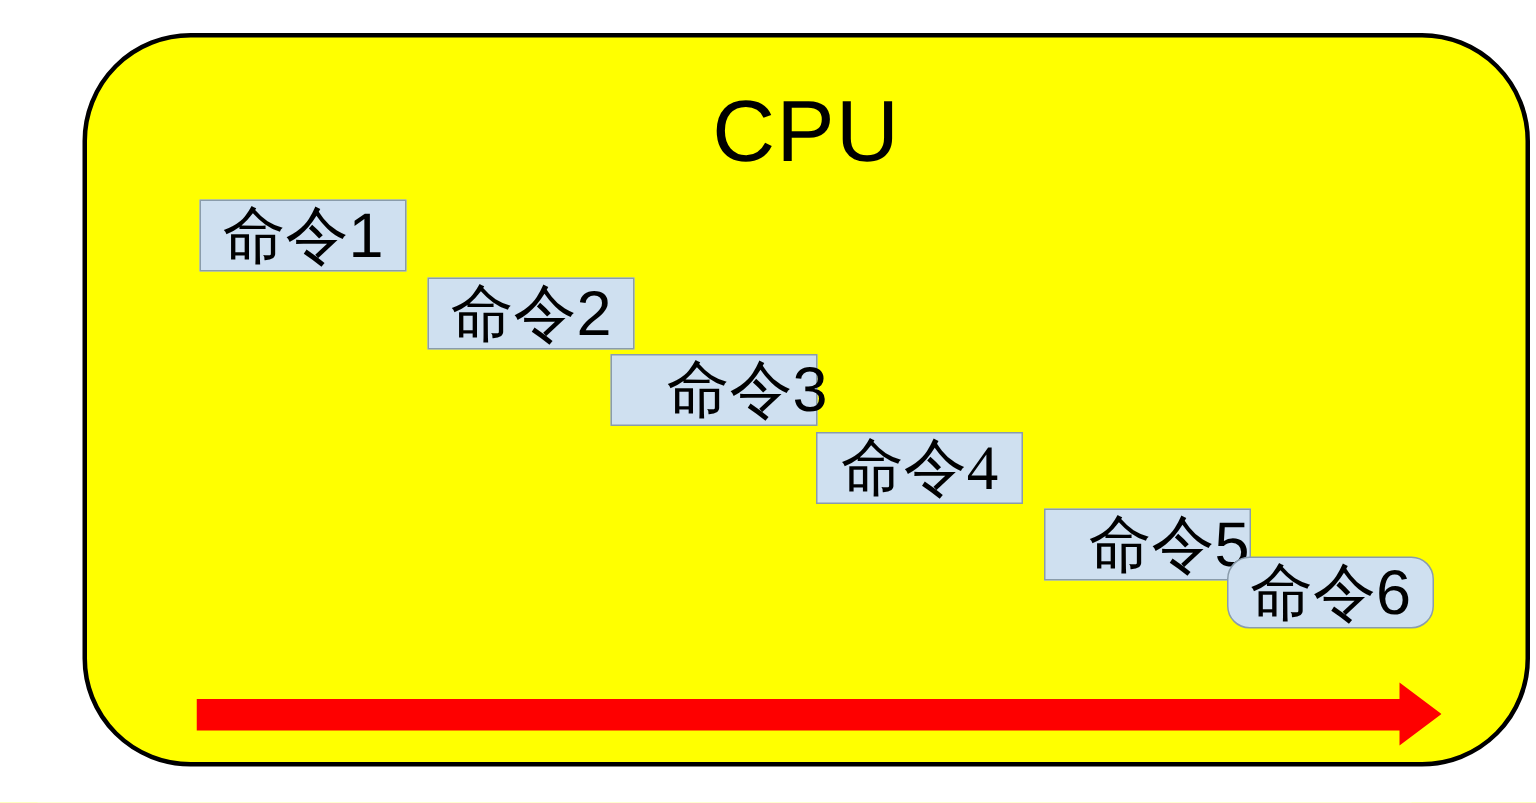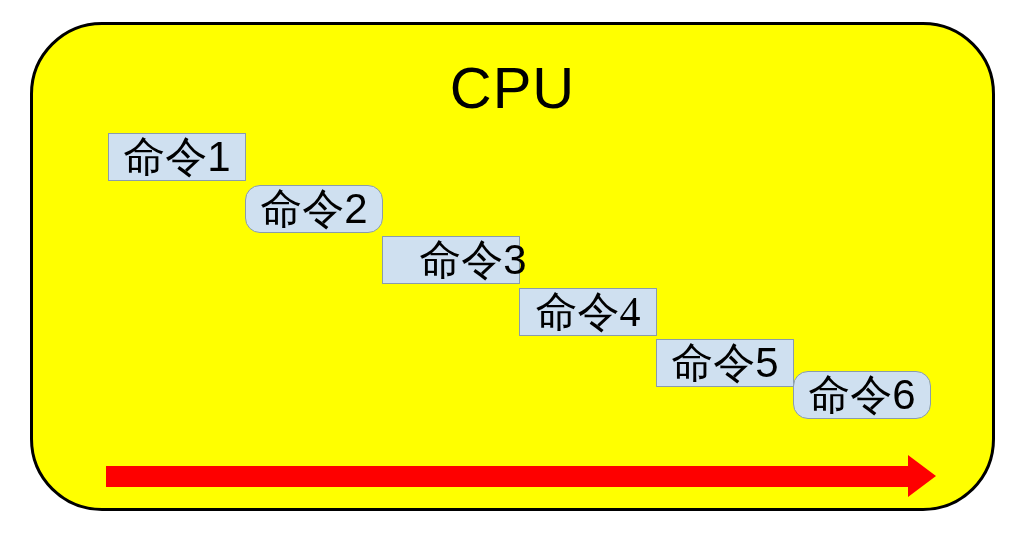--- a/index.html
+++ b/index.html
@@ -15,20 +15,21 @@
   html, body {
     width: 1024px; height: 535px;
     background: var(--page-bg);
     font-family: "Liberation Sans", "DejaVu Sans", sans-serif;
     overflow: hidden;
   }
   .canvas {
     position: relative;
     width: 916px; height: 535px;
     background: var(--page-bg);
+    margin-left: 25px;
   }
   .frame {
     position: absolute;
     left: 30px; top: 22px;
     width: 965px; height: 489px;
     background: var(--background);
     border: 3px solid var(--frame-border);
     border-radius: 72px;
   }
   .title {
@@ -48,24 +49,24 @@
     border: 1.5px solid var(--box-border);
     display: flex;
     align-items: center;
     justify-content: center;
     font-size: 42px;
     color: var(--text);
     white-space: nowrap;
   }
   
   .b1 { left:  75px; top: 108px; }
-  .b2 { left: 212px; top: 160px; border-radius: 15px; }
+  .b2 { left: 227px; top: 160px; }
   .b3 { left: 349px; top: 211px; padding-left: 44px; }
   .b4 { left: 486px; top: 263px; font-family: Liberation Serif, serif; }
-  .b5 { left: 623px; top: 314px; }
+  .b5 { left: 638px; top: 314px; justify-content: flex-end; }
   .b6 { left: 760px; top: 346px; border-radius: 15px; }
   .arrow {
     position: absolute;
     left: 73px; top: 428px;
     width: 830px; height: 46px;
     display: block;
   }
   .arrow polygon { fill: var(--arrow); }
 </style>
 </head>

